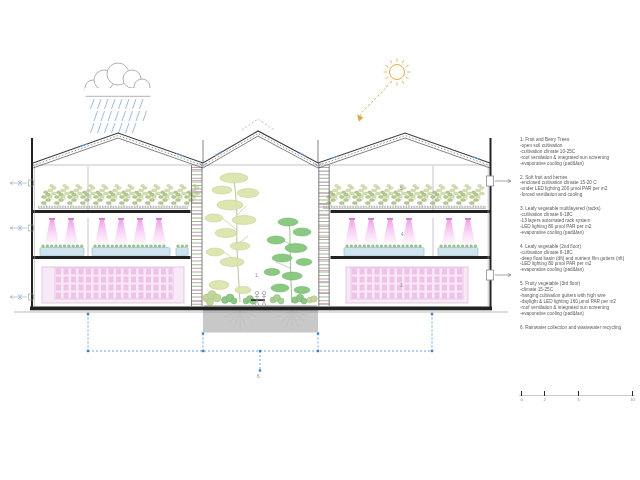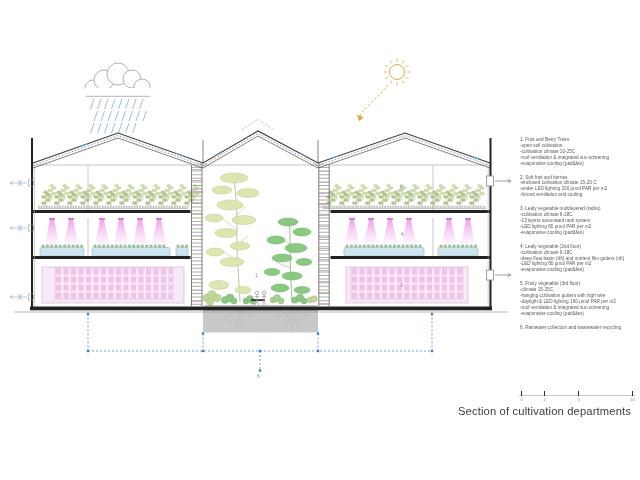--- a/index.html
+++ b/index.html
@@ -375,15 +375,14 @@
   <div class="tick" style="left:2px;"></div>
   <div class="tick" style="left:25px;"></div>
   <div class="tick" style="left:59px;"></div>
   <div class="tick" style="left:113px;"></div>
   <span class="num" style="left:2.6px;">0</span>
   <span class="num" style="left:25.6px;">2</span>
   <span class="num" style="left:59.6px;">5</span>
   <span class="num" style="left:113.6px;">10</span>
 </div>
 
-<div class="title">Section of cultivation departments</div>
 
 </div>
 
 </body></html>

